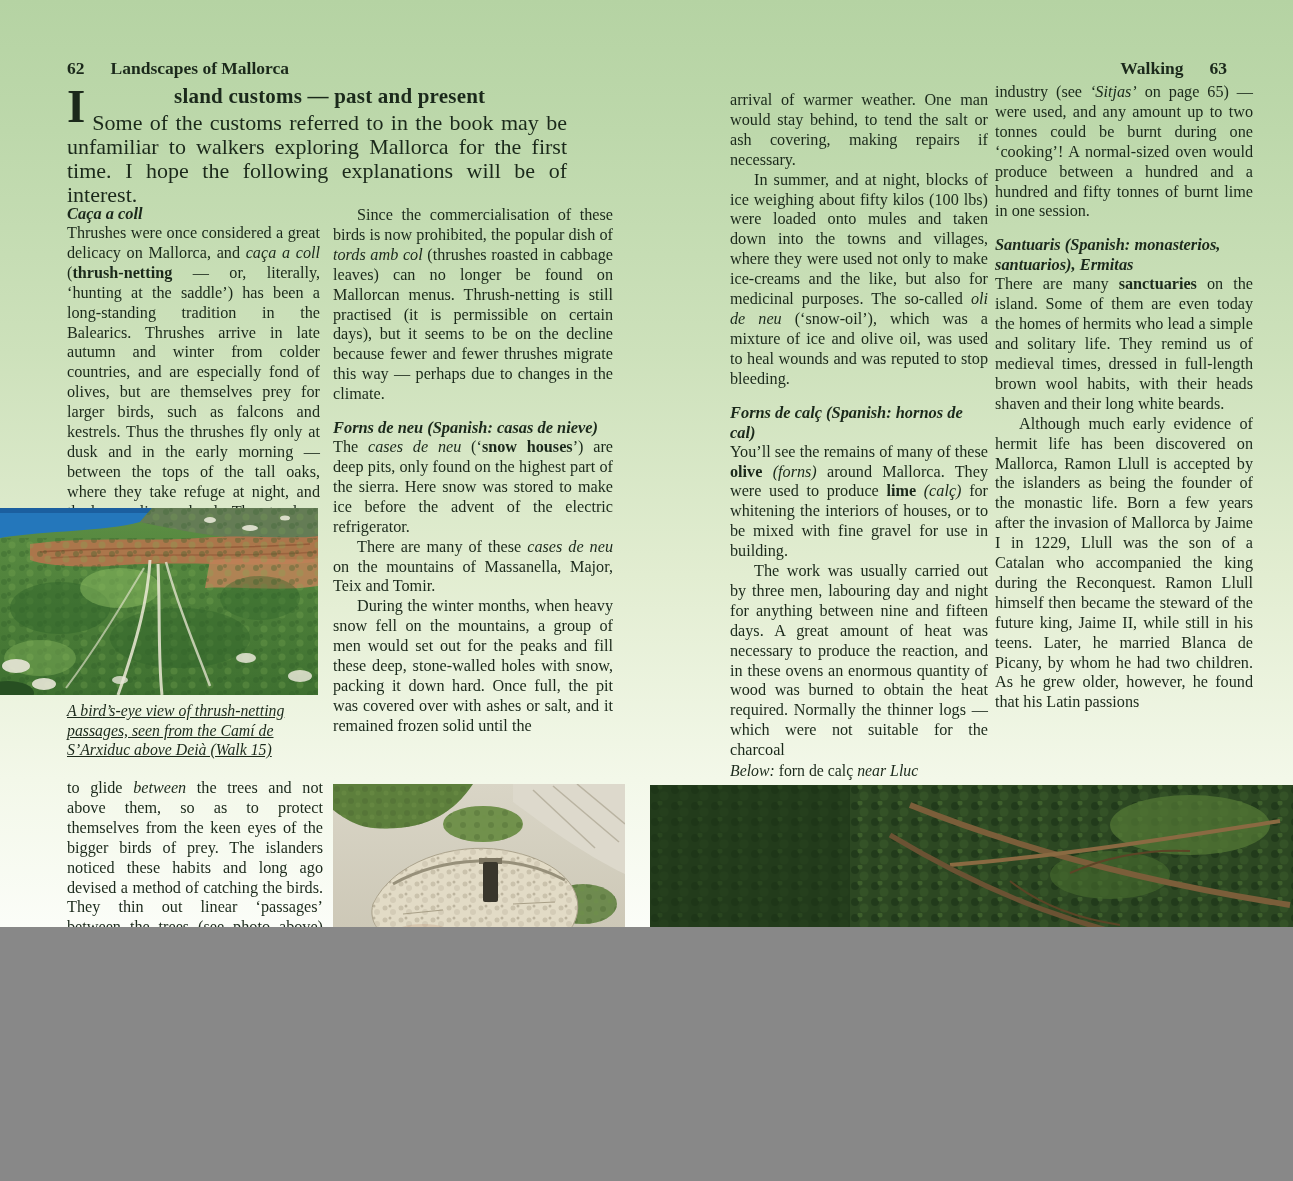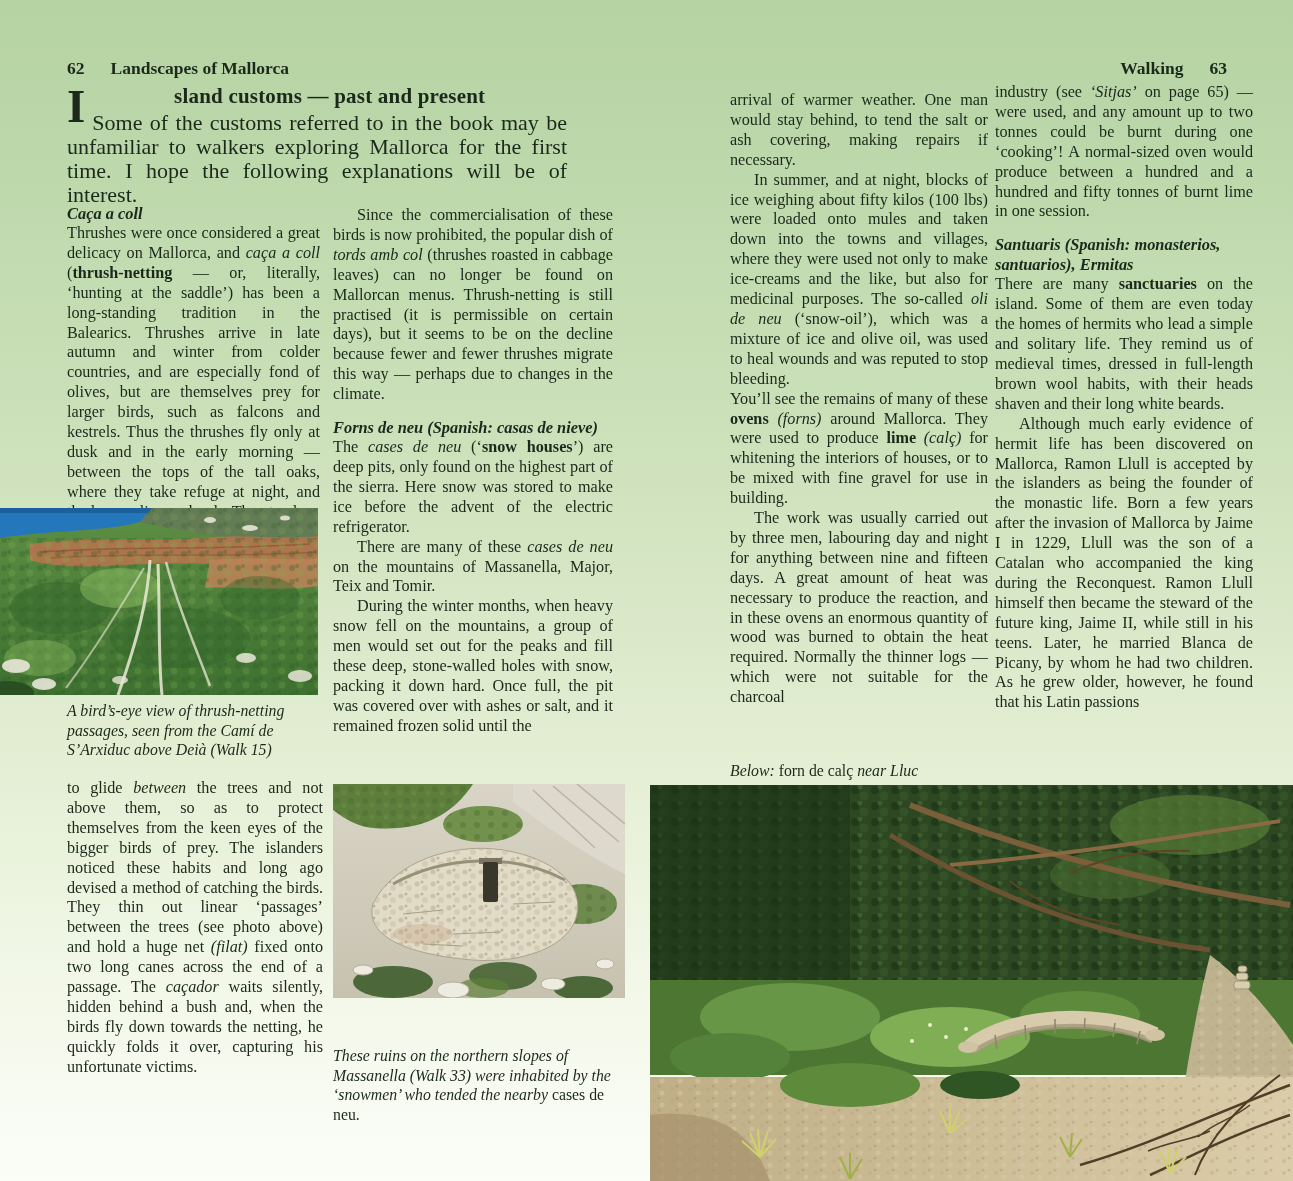--- a/index.html
+++ b/index.html
@@ -1,35 +1,35 @@
 <!DOCTYPE html>
 <html style="--page-background-top: #b5d3a3; --page-background-bottom: #fbfdf8; --text-color: #1b291b;"><head>
 <meta charset="utf-8">
 <style>
   html,body{margin:0;padding:0;background:#888;}
   .page{
-    position:relative;width:1293px;height:1181px;overflow:hidden;
+    position:relative;width:1293px;height:927px;overflow:hidden;
     background:linear-gradient(180deg,
       var(--page-background-top,#b5d3a3) 0%,
       #bdd8ab 14%,
       #cde1bb 38%,
       #e2edd1 62%,
       #f3f8e9 84%,
       var(--page-background-bottom,#fbfdf8) 100%);
     font-family:"Liberation Serif","DejaVu Serif",serif;
     color:var(--text-color,#1b291b);
   }
   .abs{position:absolute;}
   p{margin:0;text-align:justify;font-size:16.2px;line-height:19.9px;}
   p.ind{text-indent:24px;}
   .sec-heading{margin:13px 0 0 0;font-size:16.4px;line-height:20px;font-weight:bold;font-style:italic;text-align:left;}
   .sec-heading.first{margin-top:0;}
   .hdr{font-weight:bold;font-size:17.5px;line-height:20px;}
   .hdr .gap{display:inline-block;width:26px;}
-  .caption{font-style:italic;font-size:15.8px;line-height:19.6px;text-align:left;}
+  .caption{font-style:italic;font-size:15.8px;line-height:19.6px;text-align:left;text-decoration:underline;}
   .caption .rm{font-style:normal;}
   .plain-caption{font-size:15.8px;line-height:19.6px;text-align:left;}
   .dropcap{float:left;font-weight:bold;font-size:47px;line-height:39px;padding:3px 7px 0 0;}
   .intro-title{display:block;font-weight:bold;font-size:21px;line-height:25px;letter-spacing:.2px;margin-bottom:3px;text-align:center;}
   .intro-body{font-size:22px;line-height:21.5px;}
   .photo{position:absolute;overflow:hidden;}
   .photo svg{display:block;width:100%;height:100%;}
 </style>
 </head>
 <body>
@@ -158,21 +158,22 @@
       <ellipse cx="30" cy="186" rx="10" ry="5" fill="#eeece1" stroke="#b5af9c"></ellipse>
       <ellipse cx="272" cy="180" rx="9" ry="5" fill="#eeece1" stroke="#b5af9c"></ellipse>
     </svg>
   </div>
 
   <div class="abs caption" style="left:333px;top:1046px;width:285px;">These ruins on the northern slopes of Massanella (Walk 33) were inhabited by the ‘snowmen’ who tended the nearby <span class="rm">cases de neu.</span></div>
 
   <div class="abs" style="left:730px;top:91px;width:258px;">
     <p>arrival of warmer weather. One man would stay behind, to tend the salt or ash covering, making repairs if necessary.</p>
     <p class="ind">In summer, and at night, blocks of ice weighing about fifty kilos (100 lbs) were loaded onto mules and taken down into the towns and villages, where they were used not only to make ice-creams and the like, but also for medicinal purposes. The so-called <i>oli de neu</i> (‘snow-oil’), which was a mixture of ice and olive oil, was used to heal wounds and was reputed to stop bleeding.</p>
-    <p>You’ll see the remains of many of these <b>ovens</b> <i>(forns)</i> around Mallorca. They were used to produce <b>lime</b> <i>(calç)</i> for whitening the interiors of houses, or to be mixed with fine gravel for use in building.</p>
+    <h3 class="sec-heading">Forns de calç (Spanish: hornos de cal)</h3>
+    <p>You’ll see the remains of many of these <b>olive</b> <i>(forns)</i> around Mallorca. They were used to produce <b>lime</b> <i>(calç)</i> for whitening the interiors of houses, or to be mixed with fine gravel for use in building.</p>
     <p class="ind">The work was usually carried out by three men, labouring day and night for anything between nine and fifteen days. A great amount of heat was necessary to produce the reaction, and in these ovens an enormous quantity of wood was burned to obtain the heat required. Normally the thinner logs — which were not suitable for the charcoal</p>
   </div>
 
   <div class="abs plain-caption" style="left:730px;top:761px;width:280px;"><i>Below:</i> forn de calç <i>near Lluc</i></div>
 
   <div class="abs" style="left:995px;top:83px;width:258px;">
     <p>industry (see <i>‘Sitjas’</i> on page 65) — were used, and any amount up to two tonnes could be burnt during one ‘cooking’! A normal-sized oven would produce between a hundred and a hundred and fifty tonnes of burnt lime in one session.</p>
     <h3 class="sec-heading">Santuaris (Spanish: monasterios, santuarios), Ermitas</h3>
     <p>There are many <b>sanctuaries</b> on the island. Some of them are even today the homes of hermits who lead a simple and solitary life. They remind us of medieval times, dressed in full-length brown wool habits, with their heads shaven and their long white beards.</p>
     <p class="ind">Although much early evidence of hermit life has been discovered on Mallorca, Ramon Llull is accepted by the islanders as being the founder of the monastic life. Born a few years after the invasion of Mallorca by Jaime I in 1229, Llull was the son of a Catalan who accompanied the king during the Reconquest. Ramon Llull himself then became the steward of the future king, Jaime II, while still in his teens. Later, he married Blanca de Picany, by whom he had two children. As he grew older, however, he found that his Latin passions</p>

